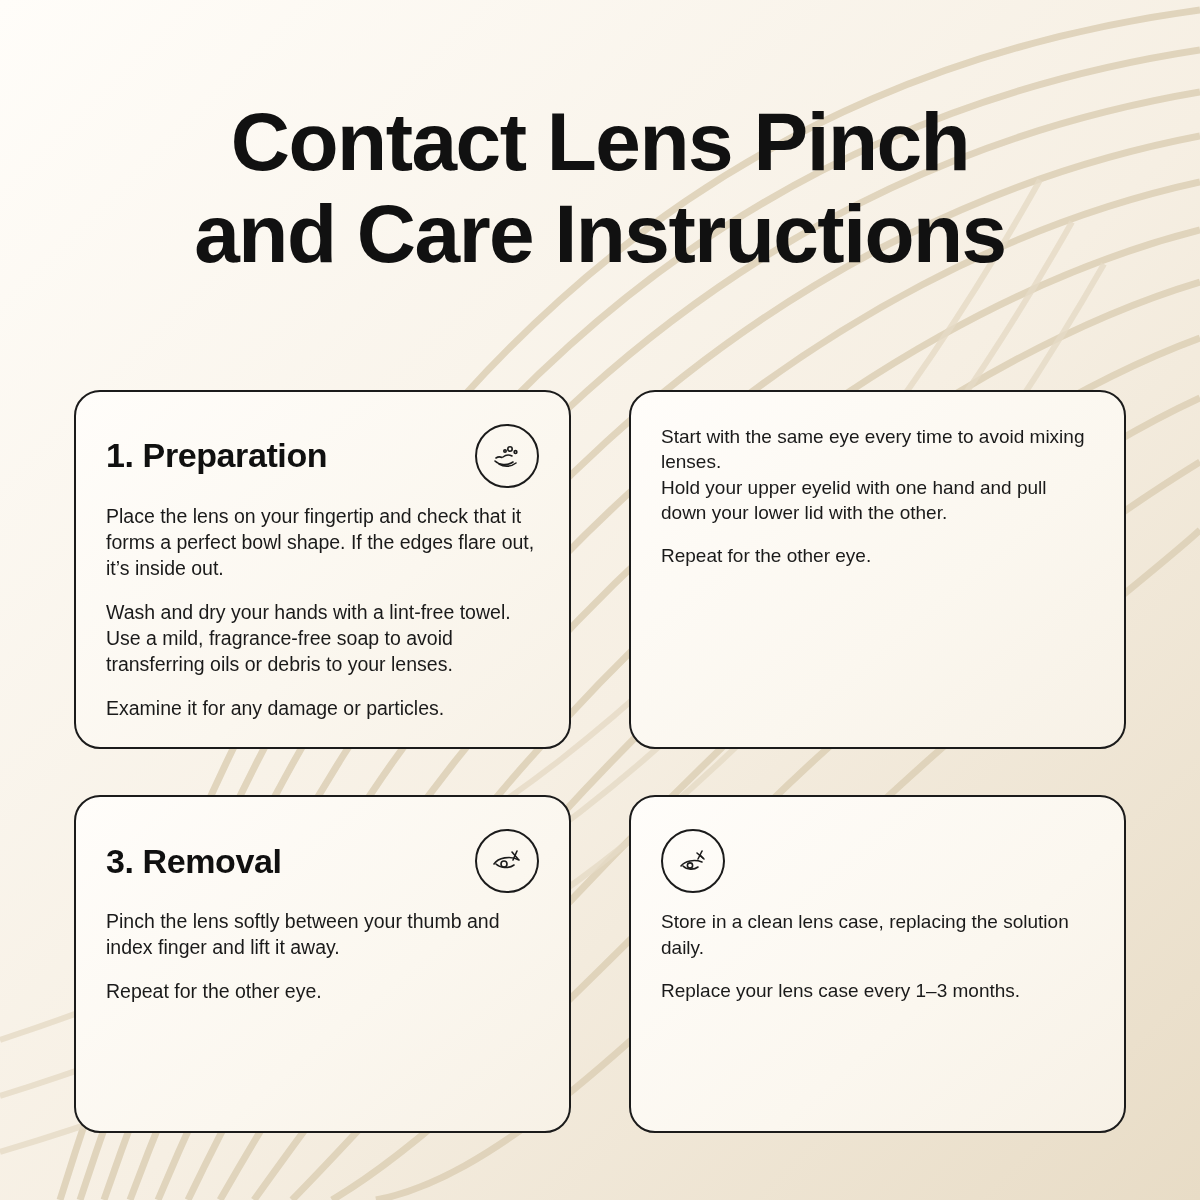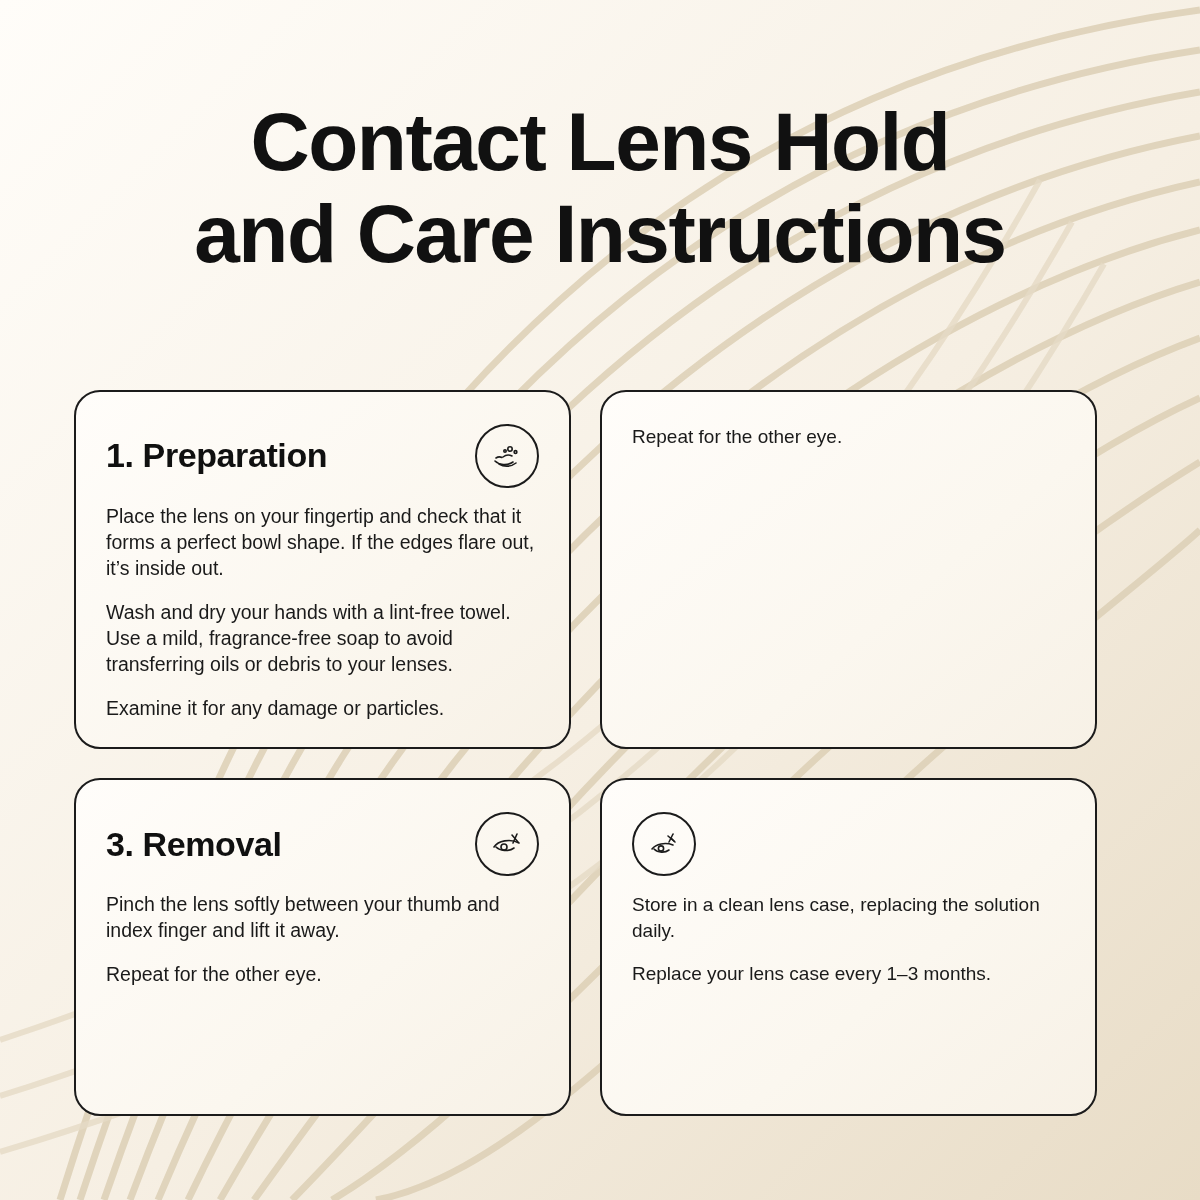--- a/index.html
+++ b/index.html
@@ -49,21 +49,20 @@
     position: absolute;
     top: 390px;
     left: 74px;
     width: 1052px;
     display: grid;
     grid-template-columns: 497px 497px;
     grid-template-rows: auto auto;
     column-gap: 58px;
     row-gap: 46px;
     z-index: 3;
-    gap: 29px;
   }
   .card {
     position: relative;
     box-sizing: border-box;
     border: 2px solid #1b1b1b;
     border-radius: 26px;
     background: linear-gradient(140deg, #fffdfa 0%, #fbf7ef 60%, #f7f1e6 100%);
     padding: 32px 30px 26px 30px;
     min-height: 338px;
   }
@@ -136,21 +135,21 @@
       <path d="M1200,530 C1146,580 986,698 802,878 C618,1058 490,1178 376,1200"></path>
     </g>
     <g fill="none" stroke="#e6dbc6" stroke-width="6" opacity="0.8">
       <path d="M0,1040 C180,980 380,900 560,760 C740,620 900,430 1040,180"></path>
       <path d="M0,1096 C190,1036 396,954 580,812 C764,670 928,476 1072,222"></path>
       <path d="M0,1152 C200,1092 412,1008 600,864 C788,720 956,522 1104,264"></path>
     </g>
   </svg>
 
   <div class="title-block">
-    <h1 class="title-line">Contact Lens Hold</h1>
+    <h1 class="title-line">Contact Lens Pinch</h1>
     <h1 class="title-line">and Care Instructions</h1>
   </div>
 
   <div class="cards">
 
     <div class="card">
       <div class="card-head">
         <h2 class="card-title">1. Preparation</h2>
         <span class="icon-badge">
           <svg width="34" height="34" viewBox="0 0 34 34" fill="none" stroke="#1b1b1b" stroke-width="1.6" stroke-linecap="round" stroke-linejoin="round">
@@ -163,20 +162,22 @@
             <path d="M9 25c5 3 12 3 17-1"></path>
           </svg>
         </span>
       </div>
       <p>Place the lens on your fingertip and check that it forms a perfect bowl shape. If the edges flare out, it’s inside out.</p>
       <p>Wash and dry your hands with a lint-free towel. Use a mild, fragrance-free soap to avoid transferring oils or debris to your lenses.</p>
       <p>Examine it for any damage or particles.</p>
     </div>
 
     <div class="card small-text">
+      <p style="white-space:pre-line;">Start with the same eye every time to avoid mixing lenses.
+Hold your upper eyelid with one hand and pull down your lower lid with the other.</p>
       <p>Repeat for the other eye.</p>
     </div>
 
     <div class="card">
       <div class="card-head">
         <h2 class="card-title">3. Removal</h2>
         <span class="icon-badge">
           <svg width="34" height="34" viewBox="0 0 34 34" fill="none" stroke="#1b1b1b" stroke-width="1.6" stroke-linecap="round" stroke-linejoin="round">
             <path d="M4 20c4-6 16-9 25-4"></path>
             <path d="M6 20c4 4 12 5 18 1"></path>

